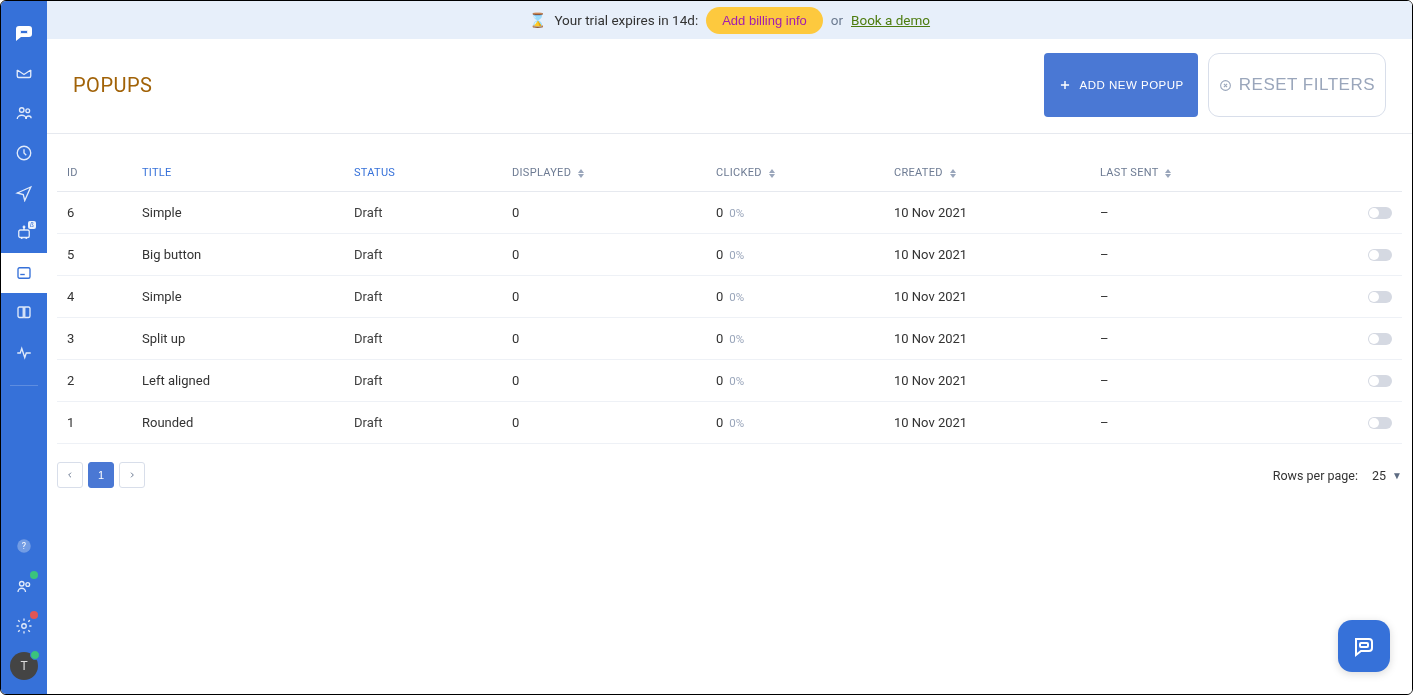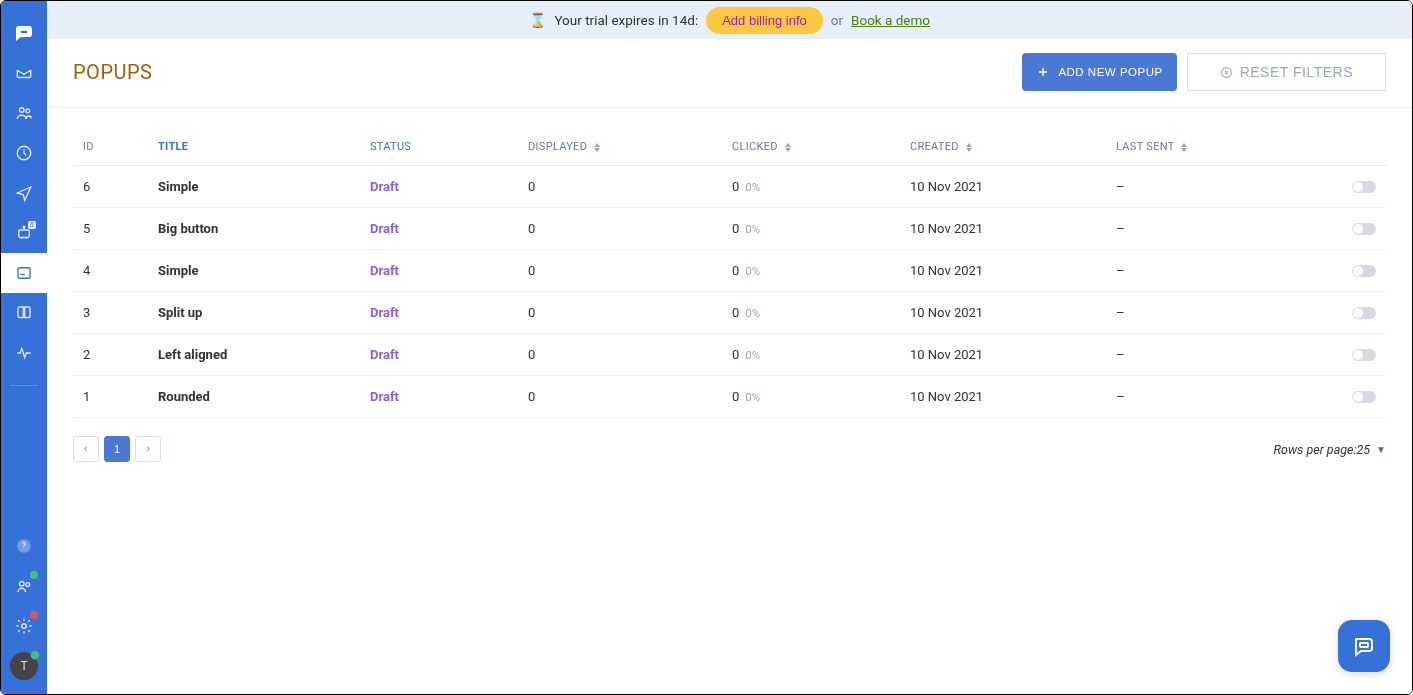--- a/index.html
+++ b/index.html
@@ -26,57 +26,57 @@
     .trialbar { background: #e7effa; height: 38px; display: flex; align-items: center; justify-content: center; gap: 8px; font-size: 13.5px; color: #333; }
     .trialbar .hourglass { font-size: 14px; }
     .trialbar .billing-btn { background: #fdc93e; border-radius: 18px; padding: 6px 16px; font-size: 13px; color: #a21caf; border: none; cursor: pointer; }
     .trialbar .or { color: #6b7a90; }
     .trialbar .demo-link { color: #4d7c0f; text-decoration: underline; cursor: pointer; }
 
     
     .page-header { display: flex; align-items: center; justify-content: space-between; padding: 14px 26px 16px; border-bottom: 1px solid #e6e9ef; }
     .page-title { font-size: 20px; font-weight: 400; letter-spacing: 0.5px; color: #a16207; }
     .header-actions { display: flex; gap: 10px; }
-    .btn-primary { background: #4a78d4; color: #fff; border: none; border-radius: 4px; padding: 12px 14px; font-size: 11.5px; letter-spacing: 0.5px; display: flex; align-items: center; gap: 8px; cursor: pointer; }
+    .btn-primary { background: #4a78d4; color: #fff; border: none; border-radius: 4px; padding: 25px 14px; font-size: 11.5px; letter-spacing: 0.5px; display: flex; align-items: center; gap: 8px; cursor: pointer; }
     .btn-primary svg { width: 14px; height: 14px; }
-    .btn-outline { background: #fff; color: #9aa6bb; border: 1px solid #d8deea; border-radius: 0; padding: 9px 32px; font-size: 14px; letter-spacing: 0.5px; display: flex; align-items: center; gap: 7px; cursor: pointer; }
+    .btn-outline { background: #fff; color: #9aa6bb; border: 1px solid #d8deea; border-radius: 11px; padding: 9px 10px; font-size: 17px; letter-spacing: 0.5px; display: flex; align-items: center; gap: 7px; cursor: pointer; }
     .btn-outline svg { width: 13px; height: 13px; }
 
     
-    .content { flex: 1; padding: 20px 26px; overflow: auto; }
+    .content { flex: 1; padding: 20px 10px; overflow: auto; }
 
     
     .table-wrap { width: 100%; }
     .table-header { display: flex; align-items: center; padding: 12px 10px; font-size: 11px; letter-spacing: 0.3px; color: #6d7b93; border-bottom: 1px solid #e6e9ef; }
     .table-header .sortable { color: #3671d9; cursor: pointer; }
     .table-header .sort-icon { display: inline-flex; flex-direction: column; margin-left: 4px; vertical-align: middle; }
     .sort-icon .tri { width: 0; height: 0; border-left: 3px solid transparent; border-right: 3px solid transparent; }
     .sort-icon .tri.up { border-bottom: 4px solid #9aa6bb; margin-bottom: 1px; }
     .sort-icon .tri.down { border-top: 4px solid #9aa6bb; }
     .col-id { width: 75px; }
-    .col-title { width: 212px; font-weight: bold; }
+    .col-title { width: 212px; }
     .col-status { width: 158px; }
     .col-displayed { width: 204px; }
     .col-clicked { width: 178px; }
     .col-created { width: 206px; }
     .col-lastsent { width: 190px; }
     .col-toggle { flex: 1; display: flex; justify-content: flex-end; }
 
     .table-row { display: flex; align-items: center; padding: 13px 10px; font-size: 13px; color: #333; border-bottom: 1px solid #eef1f6; }
-    .table-row .status { color: #8b5cf6; font-weight: bold; }
+    .table-row .status { color: #404040; }
     .table-row .clicked-pct { color: #9aa6bb; font-size: 11.5px; margin-left: 6px; }
     .toggle { width: 24px; height: 12px; background: #d5d9e2; border-radius: 8px; position: relative; cursor: pointer; }
     .toggle::after { content:''; width: 10px; height: 10px; background: #fff; border-radius: 50%; position: absolute; top: 1px; left: 1px; }
 
     
     .pagination-row { display: flex; align-items: center; justify-content: space-between; padding-top: 18px; }
     .pager { display: flex; gap: 5px; }
     .page-btn { width: 26px; height: 26px; border: 1px solid #d8deea; background: #fff; border-radius: 3px; display: flex; align-items: center; justify-content: center; font-size: 11px; color: #6d7b93; cursor: pointer; }
     .page-btn.active { background: #4a78d4; color: #fff; border-color: #4a78d4; }
-    .rows-per { display: flex; align-items: center; gap: 0; font-size: 12.5px; color: #333; font-style: italic; }
+    .rows-per { display: flex; align-items: center; gap: 14px; font-size: 12.5px; color: #333; }
     .rows-per .select { display: flex; align-items: center; gap: 6px; cursor: pointer; }
     .rows-per .chev { font-size: 10px; color: #5d6b82; }
 
     
     .chat-widget { position: absolute; right: 22px; bottom: 22px; width: 52px; height: 52px; border-radius: 14px; background: #3671d9; display: flex; align-items: center; justify-content: center; box-shadow: 0 2px 8px rgba(0,0,0,0.15); cursor: pointer; }
     .chat-widget svg { width: 24px; height: 24px; color: #fff; }
   </style>
 </head>
 <body>
 

